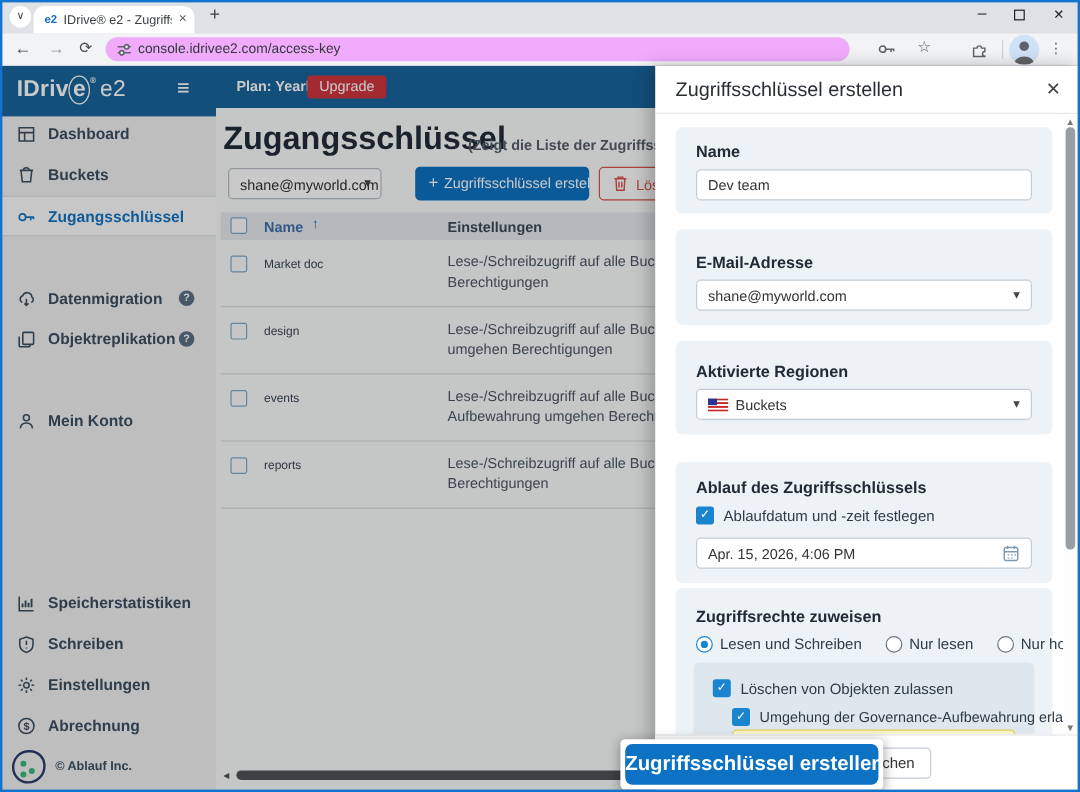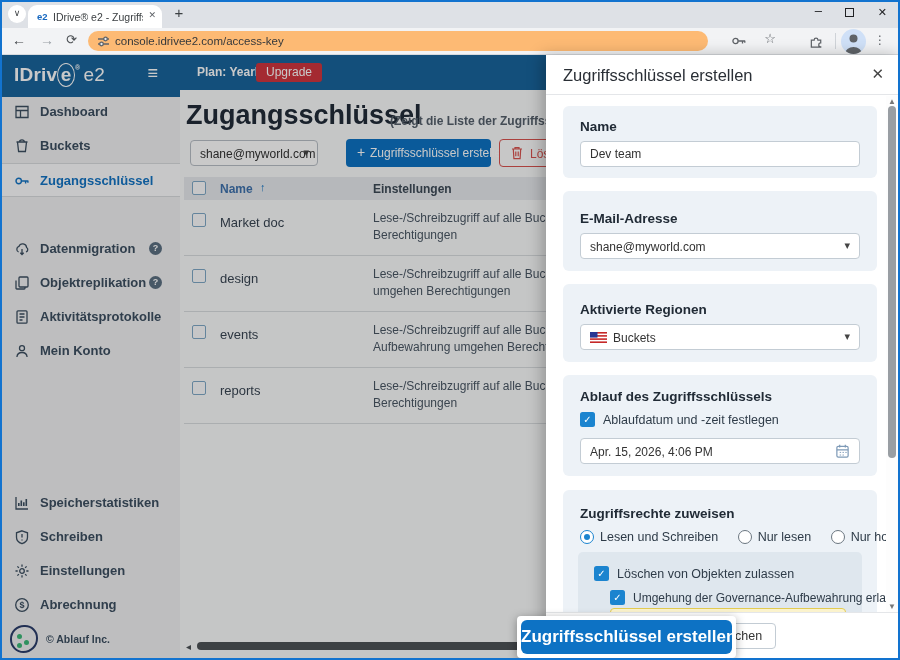--- a/index.html
+++ b/index.html
@@ -18,21 +18,21 @@
   .new-tab { position:absolute; left:170px; top:4px; font-size:15px; color:#3c4043; width:18px; height:18px; text-align:center; line-height:18px; }
   .win-controls { position:absolute; right:0; top:0; height:28px; }
   .win-min { position:absolute; right:78px; top:3px; font-size:13px; color:#202124; }
   .win-max { position:absolute; right:46px; top:8px; width:9px; height:9px; border:1.2px solid #202124; }
   .win-close { position:absolute; right:13px; top:6px; font-size:11px; color:#202124; }
 
   .toolbar { position:absolute; left:0; top:28px; width:900px; height:27px; background:#f2f3f5; border-bottom:1px solid #d7dade; }
   .nav-back { position:absolute; left:12px; top:4px; font-size:14px; color:#3f4347; }
   .nav-fwd  { position:absolute; left:40px; top:4px; font-size:14px; color:#9aa0a6; }
   .nav-reload { position:absolute; left:66px; top:4px; font-size:13px; color:#4a4e52; }
-  .omnibox { position:absolute; left:88px; top:3px; width:620px; height:20px; background:#fdba74; border-radius:11px; }
+  .omnibox { position:absolute; left:88px; top:3px; width:620px; height:20px; background:#f0abfc; border-radius:11px; }
   .omnibox .tune { position:absolute; left:9px; top:4px; }
   .omnibox .url { position:absolute; left:27px; top:4px; font-size:11.5px; color:#35383b; }
   .tb-key { position:absolute; right:153px; top:6px; }
   .tb-star { position:absolute; right:124px; top:3px; font-size:13px; color:#5f6368; }
   .tb-puzzle { position:absolute; right:76px; top:6px; }
   .tb-divider { position:absolute; right:64px; top:5px; width:1px; height:16px; background:#cfd3d8; }
   .tb-avatar { position:absolute; right:34px; top:1px; width:25px; height:25px; border-radius:50%; background:#cfe0f7; overflow:hidden; }
   .tb-dots { position:absolute; right:14px; top:5px; font-size:12px; color:#5f6368; }
 
   
@@ -77,21 +77,21 @@
 
   .tbl { position:absolute; left:4px; top:87px; width:716px; }
   .tbl-head { position:relative; height:23px; background:#e7eaed; }
   .chk { width:14px; height:14px; border:1.5px solid #7fa8c6; border-radius:2px; background:#fbfcfd; }
   .tbl .c-chk { position:absolute; left:8px; top:4px; }
   .tbl-head .c-name { position:absolute; left:36px; top:5px; font-size:12px; font-weight:bold; color:#3f72ad; }
   .tbl-head .c-sort { position:absolute; left:76px; top:4px; font-size:11px; color:#1474c4; font-weight:bold; }
   .tbl-head .c-desc { position:absolute; left:189px; top:5px; font-size:12px; font-weight:bold; color:#3d4a57; }
   .tbl-row { position:relative; height:56px; border-bottom:1px solid #d9dde0; }
   .tbl-row .c-chk { top:13px; }
-  .tbl-row .r-name { position:absolute; left:36px; top:15px; font-size:13px; color:#3a4653; }
+  .tbl-row .r-name { position:absolute; left:36px; top:15px; font-size:10px; color:#3a4653; }
   .tbl-row .r-desc { position:absolute; left:189px; top:10px; font-size:12px; color:#4a5764; line-height:17px; white-space:nowrap; }
   .hscroll-arrow { position:absolute; left:6px; top:551px; font-size:10px; color:#4e5357; }
   .hscroll-thumb { position:absolute; left:17px; top:552px; width:560px; height:8px; border-radius:4px; background:#4e5357; }
 
   
   .drawer { position:absolute; left:546px; top:0; width:354px; height:605px; background:#fff; z-index:10; box-shadow:-4px 0 14px rgba(0,0,0,.25); }
   .drawer-head { position:absolute; left:0; top:0; width:354px; height:40px; border-bottom:1px solid #e4e6e9; }
   .drawer-title { position:absolute; left:17px; top:11px; font-size:16.5px; color:#2a2f36; }
   .drawer-close { position:absolute; right:16px; top:10px; font-size:15px; color:#444; }
   .drawer-body { position:absolute; left:0; top:41px; width:340px; height:516px; overflow:hidden; }
@@ -231,29 +231,20 @@
       <div class="side-item" style="top:211px">
         <span class="icon">
             <svg width="16" height="16" viewBox="0 0 16 16" stroke="currentColor" fill="none" stroke-width="1.3">
               <rect x="5" y="2" width="9" height="10" rx="1"></rect>
               <path d="M11 12v1.2a.8.8 0 0 1-.8.8H2.8a.8.8 0 0 1-.8-.8V5.5"></path>
             </svg>
           </span>
         <span class="lbl">Objektreplikation</span>
         <span class="help-badge">?</span>
       </div>
-      <div class="side-item" style="top:245px">
-        <span class="icon">
-            <svg width="16" height="16" viewBox="0 0 16 16" stroke="currentColor" fill="none" stroke-width="1.3">
-              <rect x="3" y="1.8" width="10" height="12.4" rx="1"></rect>
-              <path d="M5.5 5h5M5.5 8h5M5.5 11h3"></path>
-            </svg>
-          </span>
-        <span class="lbl">Aktivitätsprotokolle</span>
-      </div>
       <div class="side-item" style="top:431px">
         <span class="icon">
             <svg width="16" height="16" viewBox="0 0 16 16" stroke="currentColor" fill="none" stroke-width="1.3">
               <path d="M2 2v12h12"></path>
               <path d="M4.8 11V8M7.3 11V5.5M9.8 11V7.2M12.3 11V4" stroke-width="1.6"></path>
             </svg>
           </span>
         <span class="lbl">Speicherstatistiken</span>
       </div>
 
@@ -399,21 +390,21 @@
                     <rect y="9.4" width="17" height="1.6"></rect>
                   </g>
                   <rect width="7.5" height="5.6" fill="#283593"></rect>
                 </svg>
               </span>
             <span class="val" style="left:32px">Buckets</span>
             <span class="caret">▾</span>
           </div>
         </div>
 
-        <div class="card" style="top:279px;height:101px">
+        <div class="card" style="top:289px;height:101px">
           <span class="card-label" style="top:14px">Ablauf des Zugriffsschlüssels</span>
           <span class="chk-blue" style="left:17px;top:37px">✓</span>
           <span class="chk-lbl" style="left:40px;top:38px">Ablaufdatum und -zeit festlegen</span>
           <div class="field" style="top:63px">
             <span class="val">Apr. 15, 2026, 4:06 PM</span>
             <span class="caret" style="top:4px">
                 <svg width="15" height="16" viewBox="0 0 16 17" stroke="#7e9ab7" fill="none" stroke-width="1.3">
                   <rect x="2" y="3.5" width="12" height="11.5" rx="1.5"></rect>
                   <path d="M2 7.2h12M5 1.8v3M11 1.8v3"></path>
                   <path d="M5 10h1.5M8 10h1.5M11 10h1.5M5 12.8h1.5M8 12.8h1.5" stroke-width="1"></path>

